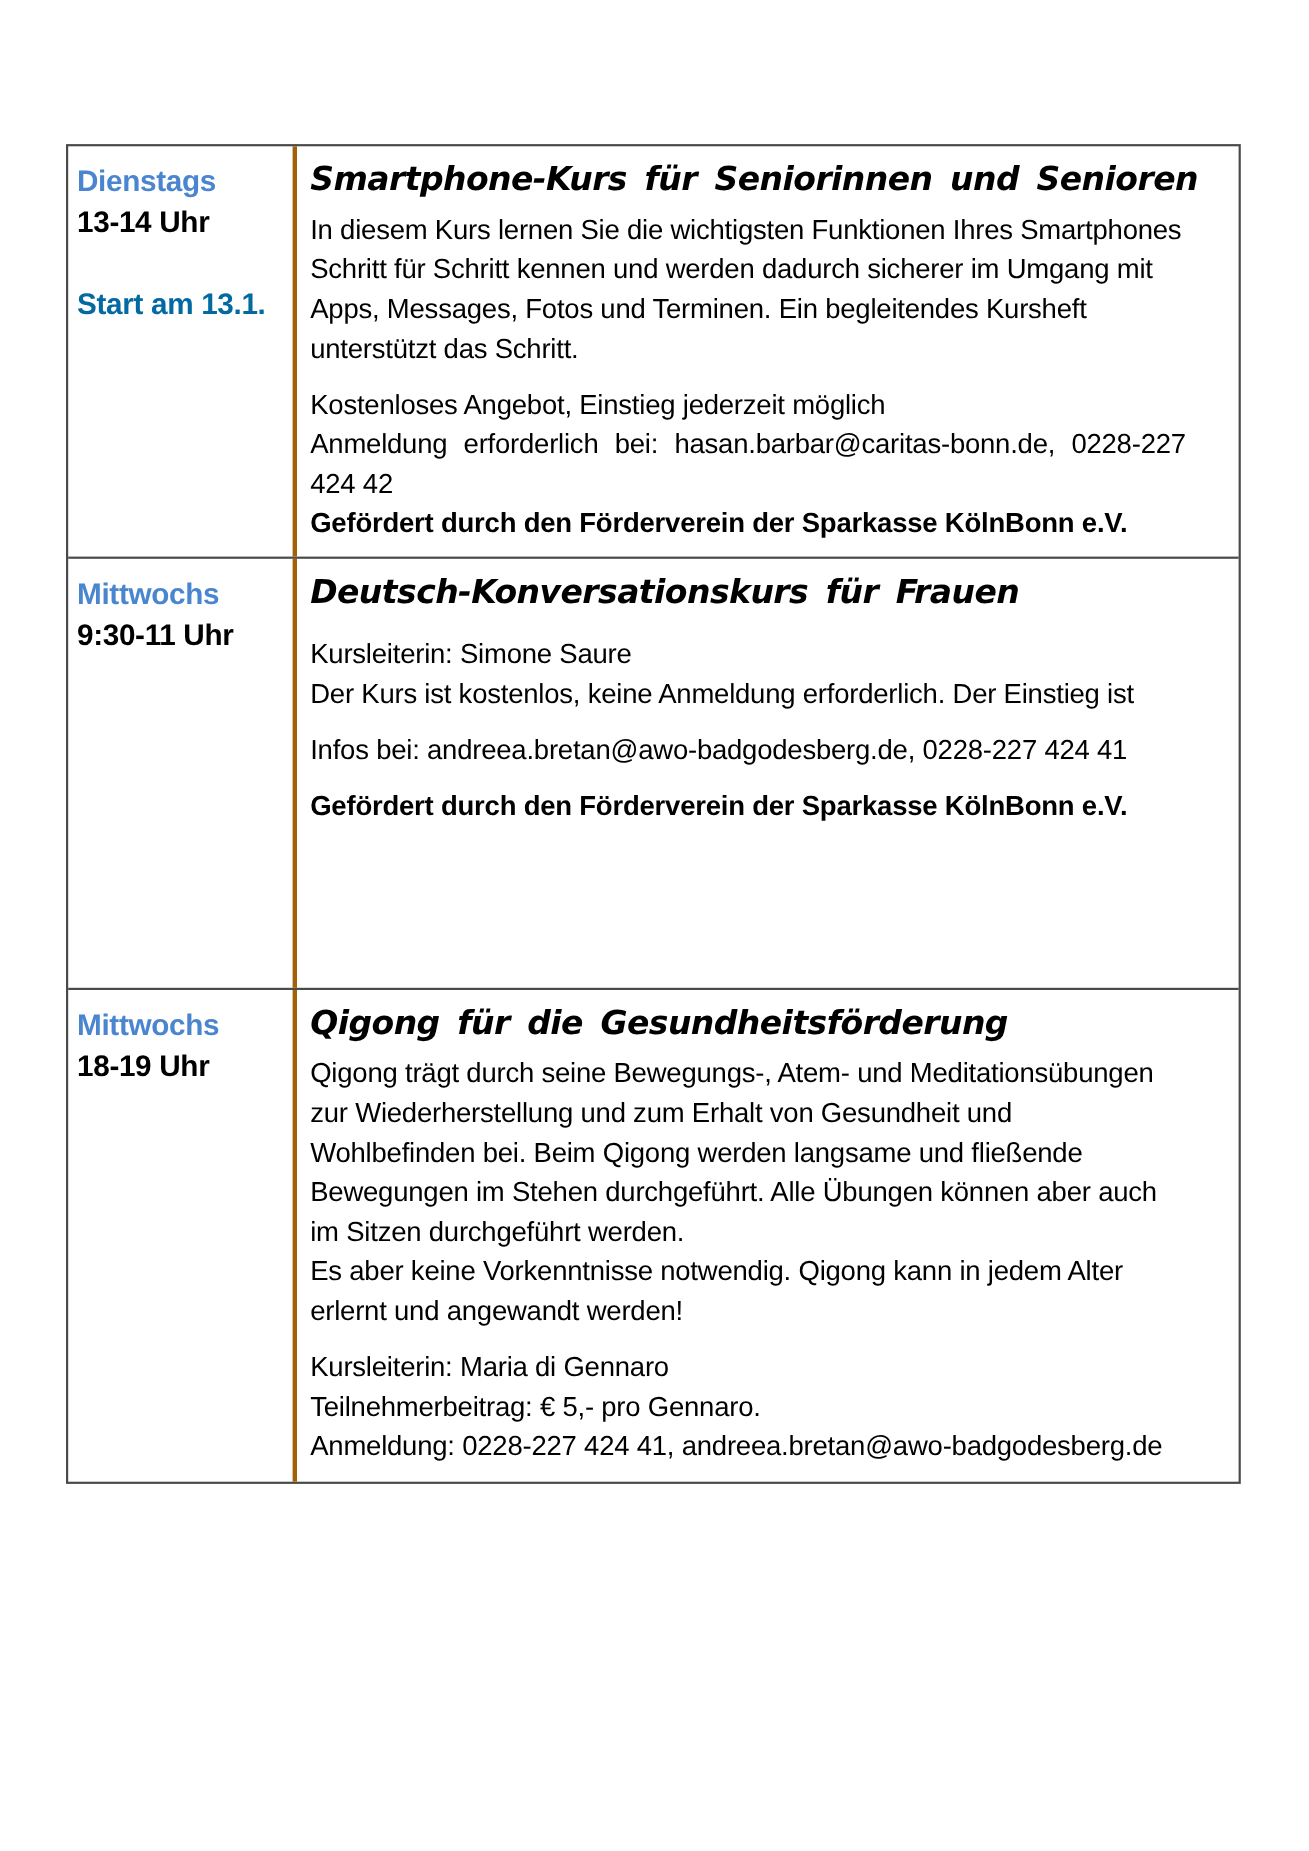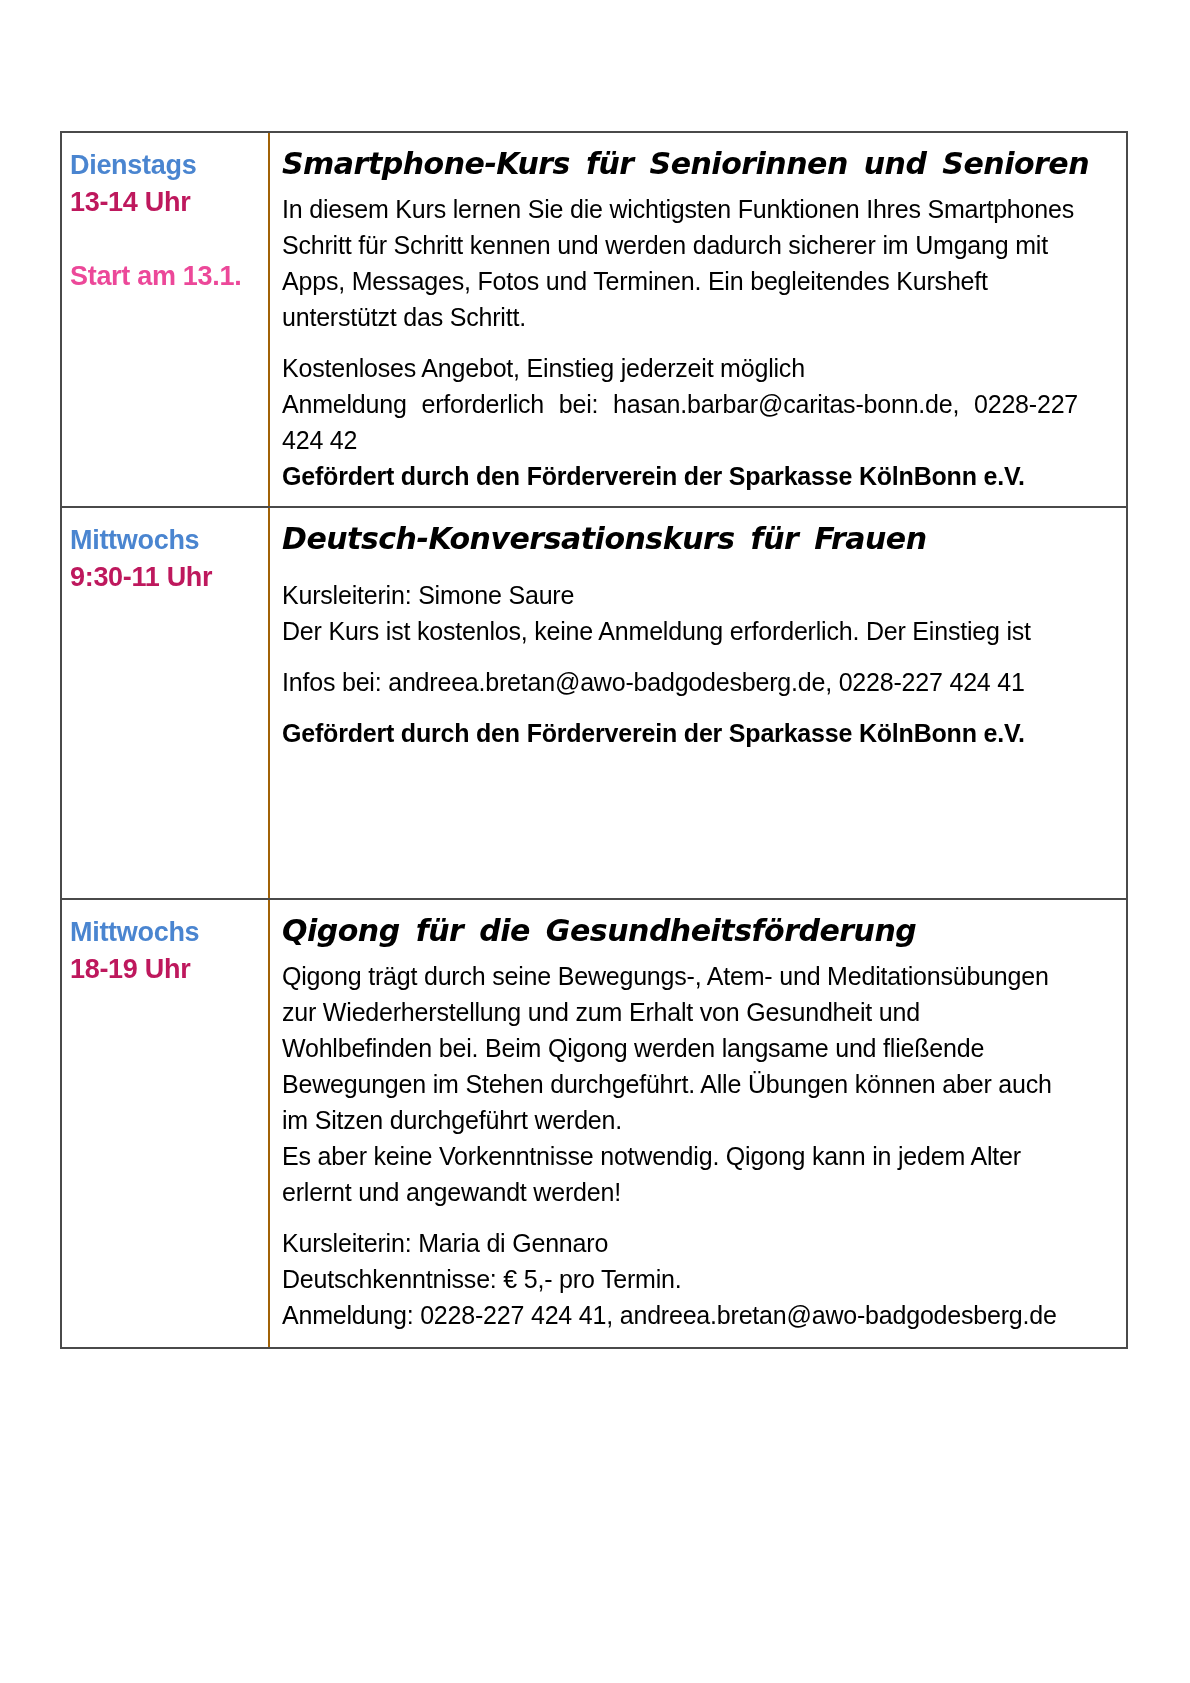--- a/index.html
+++ b/index.html
@@ -25,32 +25,32 @@
     display: grid;
     grid-template-columns: 208px 1fr;
     border-top: 2px solid #4a4a4a;
   }
   .course-row:first-child { border-top: none; }
   .course-row.r1 { min-height: 362px; }
   .course-row.r2 { min-height: 392px; }
   .course-row.r3 { min-height: 449px; }
 
   .cell-left {
-    border-right: 2px solid #a16207;
+    border-right: 4px solid #a16207;
     padding: 14px 6px 12px 8px;
     font-size: 27px;
     line-height: 37px;
     font-weight: bold;
     letter-spacing: -0.3px;
     white-space: nowrap;
   }
   .day   { color: #4a85d0; }
-  .time  { color: #be185d; }
+  .time  { color: #000000; }
   .spacer-line { height: 37px; }
-  .note  { color: #ec4899; }
+  .note  { color: #0369a1; }
 
   .cell-right {
     padding: 8px 12px 12px 12px;
   }
 
   .course-title {
     font-family: "DejaVu Sans", sans-serif;
     font-weight: bold;
     font-style: italic;
     font-size: 30px;
@@ -133,19 +133,19 @@
         <div class="line">Qigong trägt durch seine Bewegungs-, Atem- und Meditationsübungen</div>
         <div class="line">zur Wiederherstellung und zum Erhalt von Gesundheit und</div>
         <div class="line">Wohlbefinden bei. Beim Qigong werden langsame und fließende</div>
         <div class="line">Bewegungen im Stehen durchgeführt. Alle Übungen können aber auch</div>
         <div class="line">im Sitzen durchgeführt werden.</div>
         <div class="line">Es aber keine Vorkenntnisse notwendig. Qigong kann in jedem Alter</div>
         <div class="line">erlernt und angewandt werden!</div>
       </div>
       <div class="para">
         <div class="line">Kursleiterin: Maria di Gennaro</div>
-        <div class="line">Deutschkenntnisse: € 5,- pro Termin.</div>
+        <div class="line">Teilnehmerbeitrag: € 5,- pro Gennaro.</div>
         <div class="line">Anmeldung: 0228-227 424 41, andreea.bretan@awo-badgodesberg.de</div>
       </div>
     </div>
   </div>
 
 </div>
 
 </body></html>

